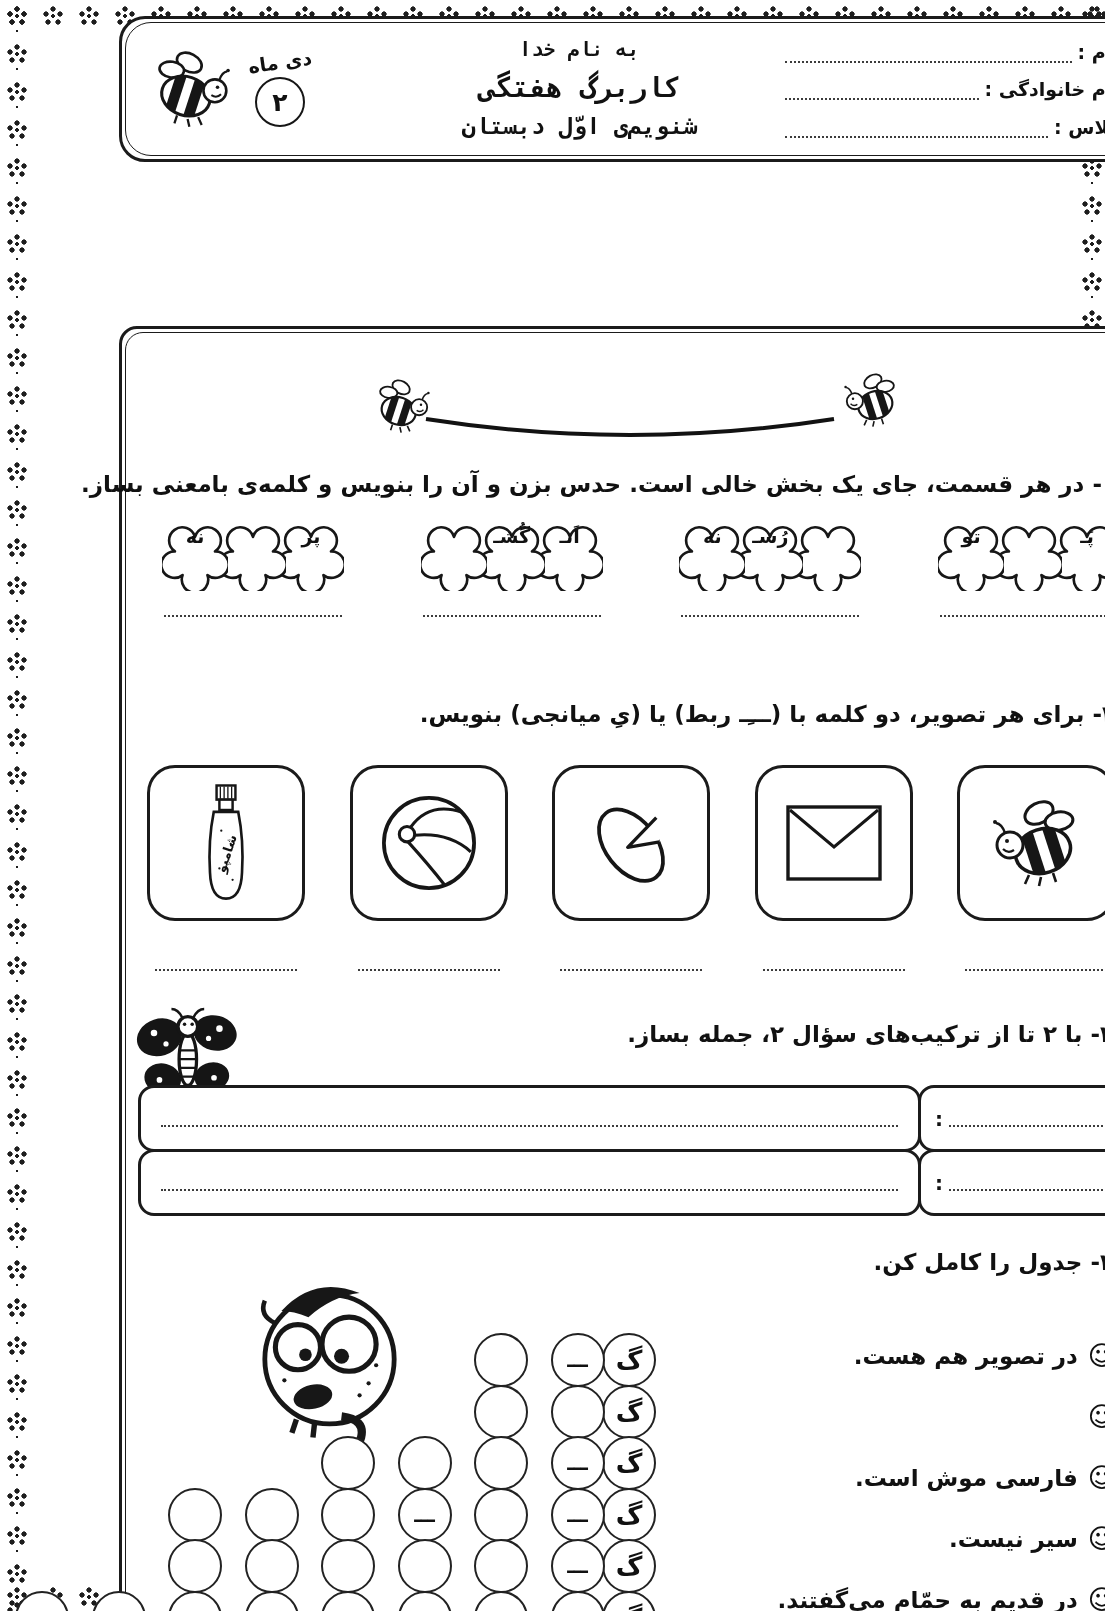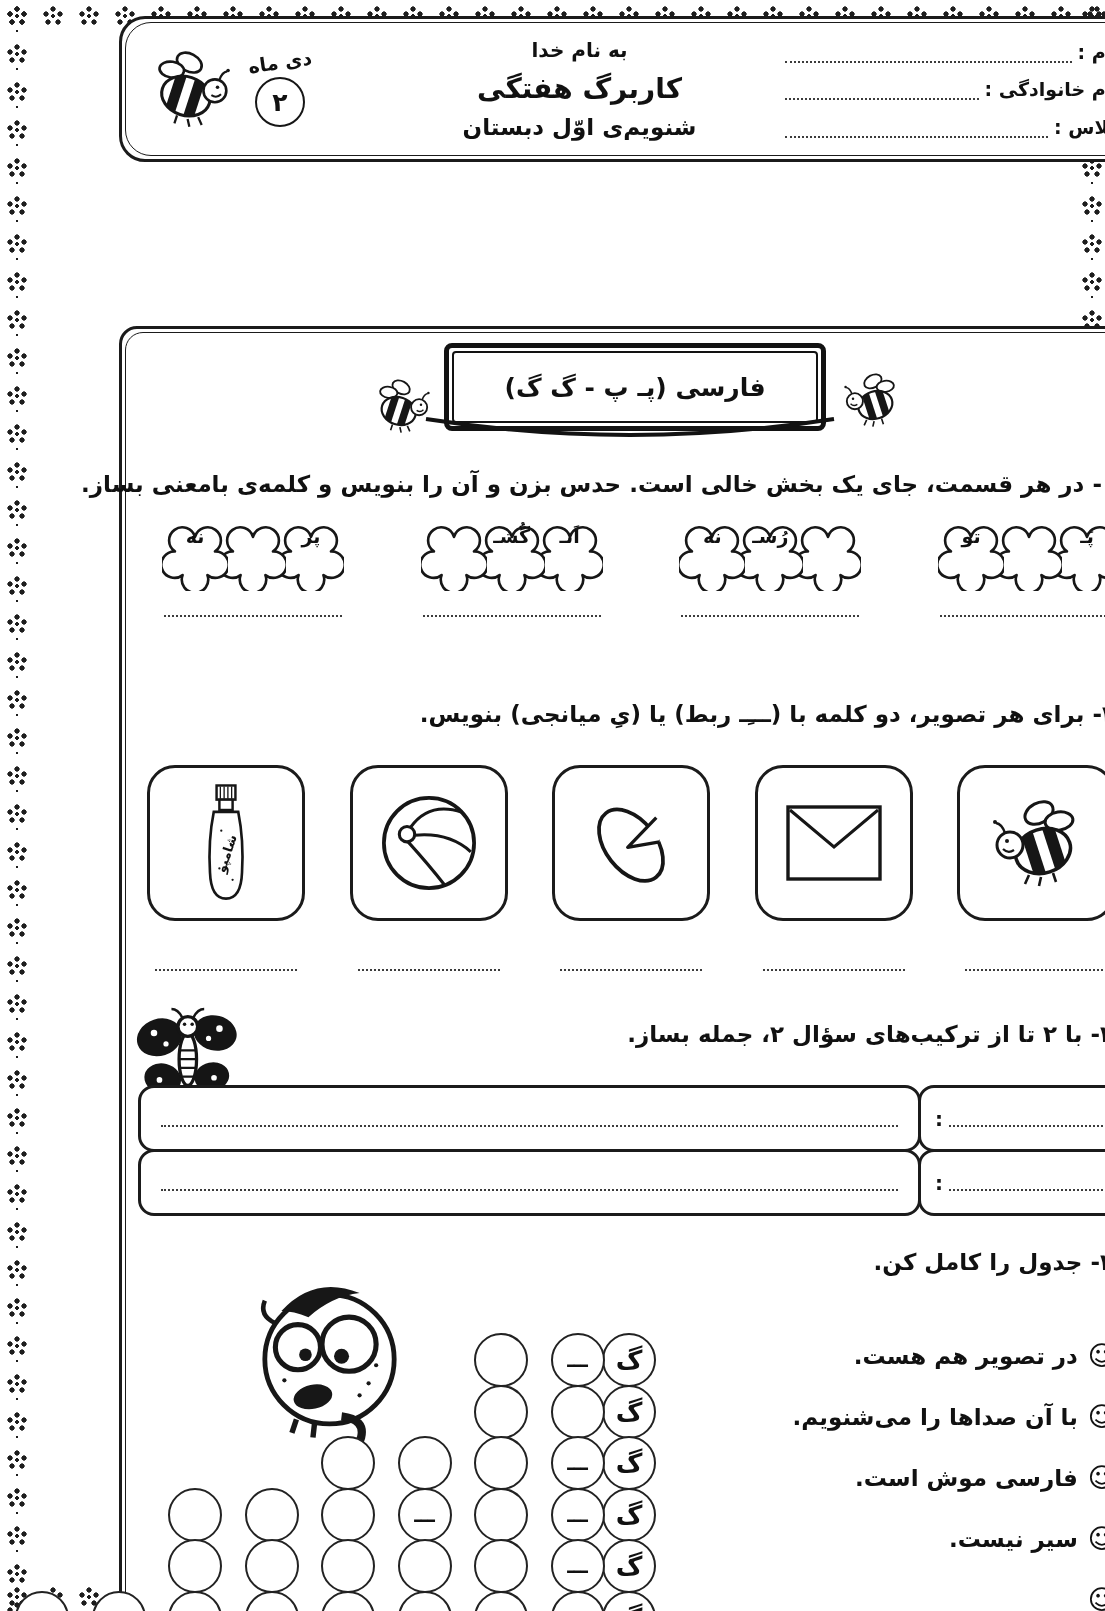--- a/index.html
+++ b/index.html
@@ -31,21 +31,21 @@
   .dbox{border:3px solid #1b1b1b;position:relative;background:#fff;}
   .dbox::before{content:"";position:absolute;inset:3px;border:1.6px solid #1b1b1b;border-radius:inherit;pointer-events:none;}
 
   
   .header-box{left:38px;top:16px;width:1024px;height:146px;border-radius:26px;
     display:flex;align-items:stretch;padding:6px 20px;box-sizing:border-box;}
   .hdr-fields{width:335px;display:flex;flex-direction:column;justify-content:space-evenly;padding-left:8px;}
   .hdr-field{display:flex;align-items:flex-end;gap:6px;}
   .hdr-field .lbl{font-weight:bold;font-size:19px;white-space:nowrap;}
   .dotline{flex:1;border-bottom:2.5px dotted #3c3c3c;height:14px;}
-  .hdr-center{flex:1;display:flex;flex-direction:column;align-items:center;justify-content:space-evenly;padding:4px 0;}
+  .hdr-center{flex:1;display:flex;flex-direction:column;align-items:center;justify-content:space-evenly;padding:4px 0;font-family:Liberation Mono, monospace;}
   .bismillah{font-size:20px;font-weight:bold;}
   .hdr-title{font-size:28px;font-weight:bold;}
   .hdr-subtitle{font-size:23px;font-weight:bold;}
   .hdr-left{width:240px;display:flex;align-items:center;justify-content:flex-end;gap:6px;}
   .month-block{display:flex;flex-direction:column;align-items:center;gap:4px;}
   .month-txt{font-size:19px;font-weight:bold;transform:rotate(-8deg);}
   .num-circle{width:46px;height:46px;border:2.6px solid #161616;border-radius:50%;
     display:flex;align-items:center;justify-content:center;font-size:25px;font-weight:bold;}
   .hdr-bee{width:100px;height:88px;transform:scaleX(-1);}
 
@@ -236,23 +236,20 @@
       <span class="num-circle">۲</span>
     </div>
     <svg class="hdr-bee">
         <use href="#sym-bee"></use>
       </svg>
   </div>
 </div>
 
 <div class="abs dbox main-box">
 
-  <div class="abs plaque">
-    <span class="plaque-title">فارسی (پـ پ - گ گ)</span>
-  </div>
   <svg class="abs plaque-curve" viewBox="0 0 416 30" preserveAspectRatio="none">
     <path d="M4 2 Q208 34 412 2" fill="none" stroke="#121212" stroke-width="4"></path>
   </svg>
   <svg class="abs banner-bee left">
       <use href="#sym-bee"></use>
     </svg>
   <svg class="abs banner-bee right">
       <use href="#sym-bee"></use>
     </svg>
 
@@ -480,29 +477,29 @@
     </div>
   </div>
 
   <div class="abs clues">
     <div class="clue">
       <span class="smiley">☺</span>
       <span class="clue-txt">در تصویر هم هست.</span>
     </div>
     <div class="clue">
       <span class="smiley">☺</span>
-      <span class="clue-txt">با آن صداها را می‌شنویم.</span>
     </div>
     <div class="clue">
       <span class="smiley">☺</span>
       <span class="clue-txt">فارسی موش است.</span>
     </div>
     <div class="clue">
       <span class="smiley">☺</span>
       <span class="clue-txt">سیر نیست.</span>
     </div>
     <div class="clue">
       <span class="smiley">☺</span>
+      <span class="clue-txt">در قدیم به حمّام می‌گفتند.</span>
     </div>
 
   </div>
 
 </div>
 
 </body></html>

